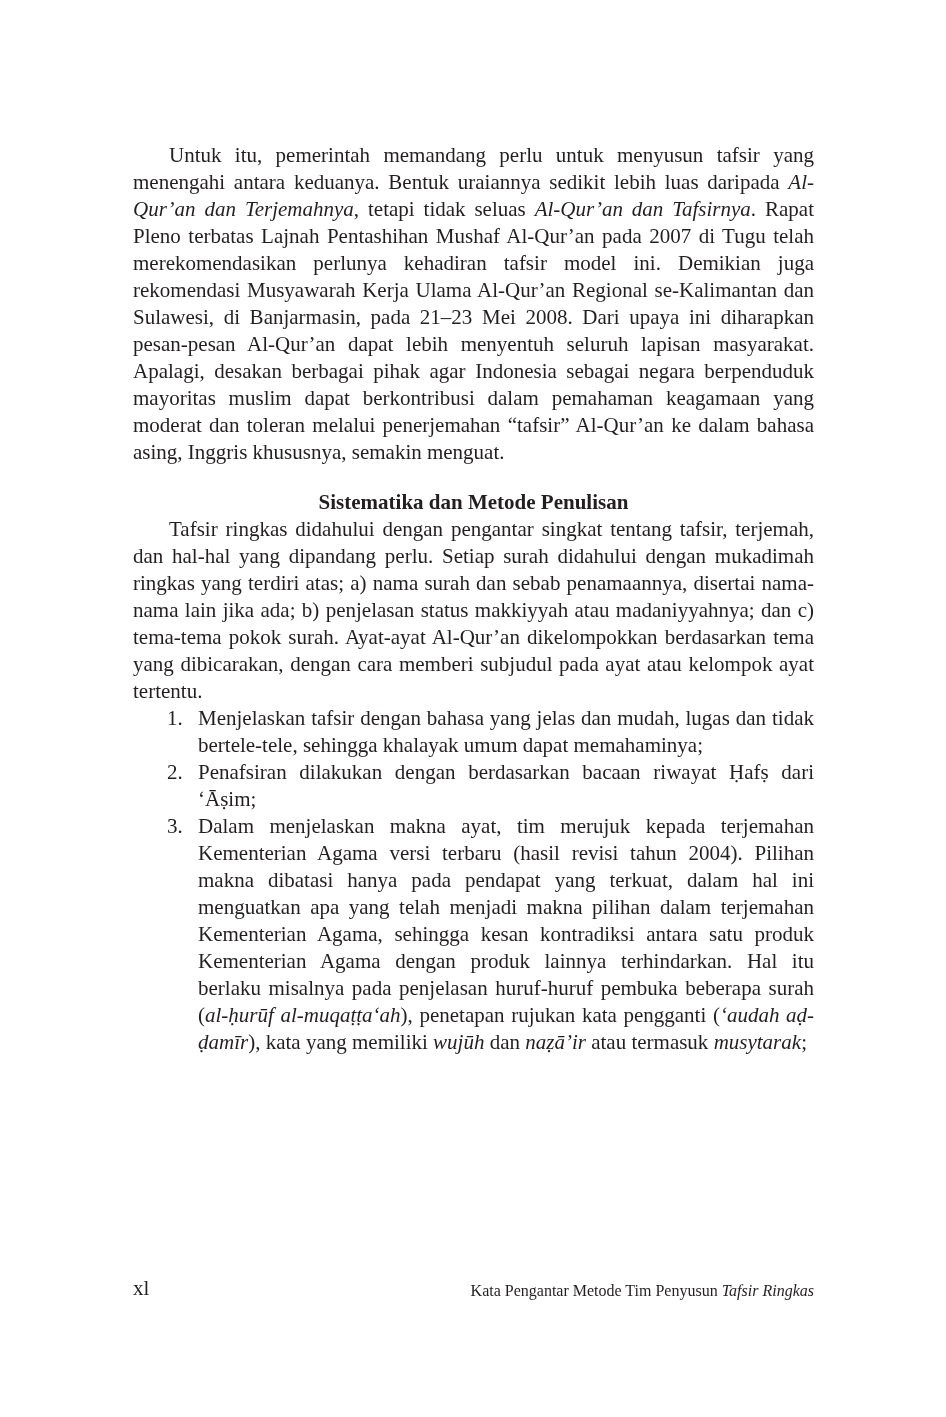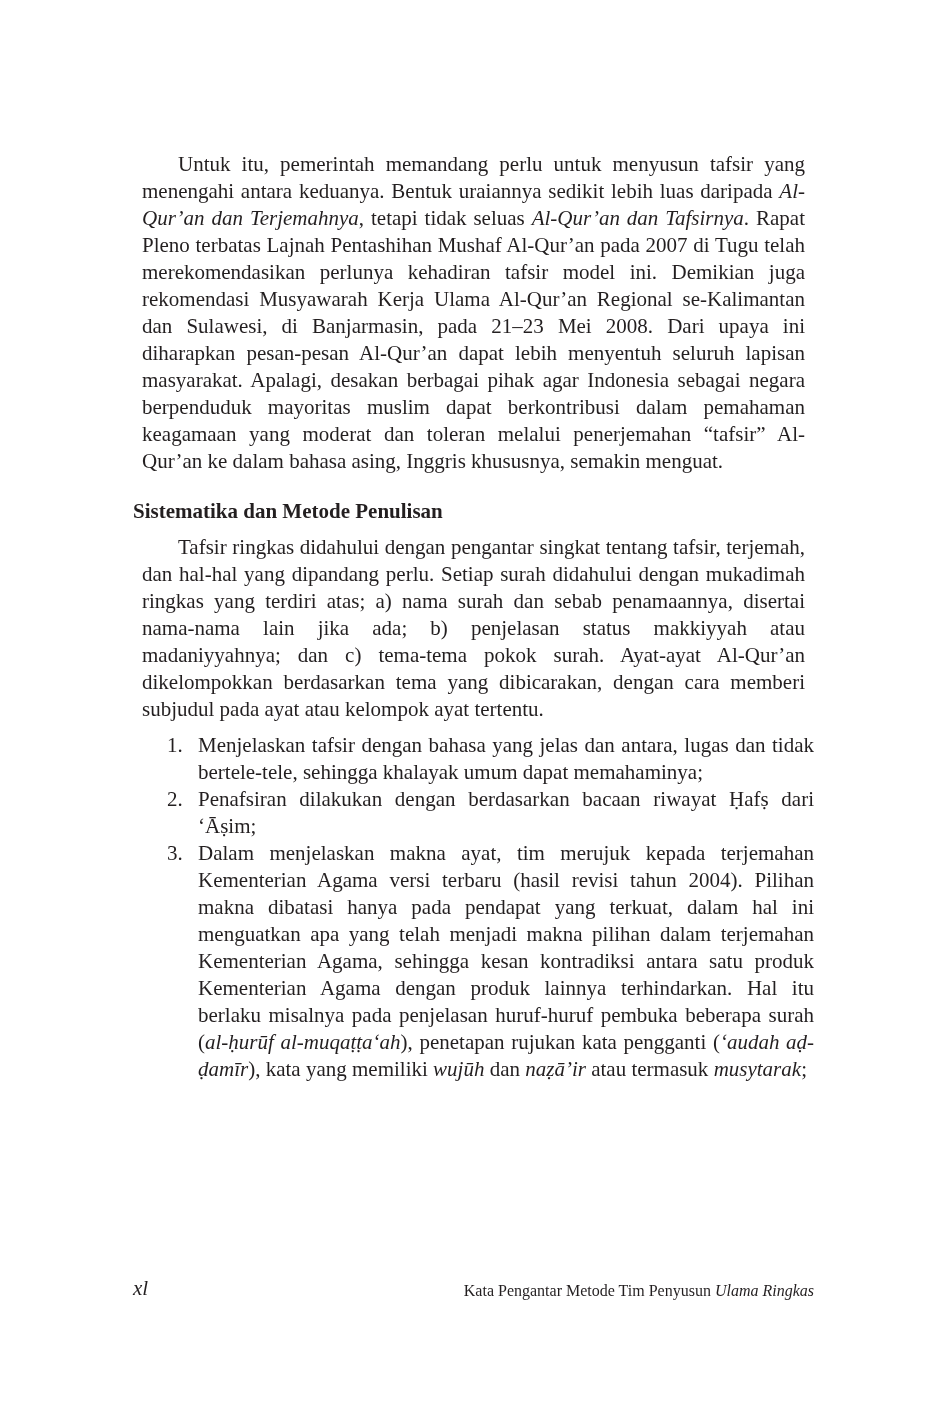--- a/index.html
+++ b/index.html
@@ -1,52 +1,52 @@
 <!DOCTYPE html>
 <html><head>
 <meta charset="utf-8">
 <style>
   html, body { margin: 0; padding: 0; background: #ffffff; }
   body { width: 946px; height: 1417px; position: relative; overflow: hidden;
          font-family: "Liberation Serif", "DejaVu Serif", serif; color: #231f20; }
   .content { position: absolute; left: 133px; top: 142px; width: 681px;
              font-size: 21px; line-height: 27px; }
-  p { margin: 9px; text-align: justify; }
+  p { margin: 0; text-align: justify; }
   p.indent { text-indent: 36px; }
-  h2 { margin: 23px 0 0 0; font-size: 21px; line-height: 27px; font-weight: bold; }
+  h2 { margin: 23px 0 0 0; font-size: 21px; line-height: 27px; font-weight: bold; text-align: center; }
   ol { margin: 0; padding: 0; list-style: none; }
   ol li { position: relative; padding-left: 65px; text-align: justify; }
   ol li .num { position: absolute; left: 34px; top: 0; }
   .footer { position: absolute; top: 1276px; left: 133px; width: 681px; height: 30px; }
-  .folio { position: absolute; left: 0; top: 0; font-size: 21px; font-style: italic; }
+  .folio { position: absolute; left: 0; top: 0; font-size: 21px; }
   .running-head { position: absolute; right: 0; top: 6px; font-size: 16px; }
   i { font-style: italic; }
 </style>
 </head>
 <body>
 
 <div class="content">
   <p class="indent"><span>Untuk itu, pemerintah memandang perlu untuk menyusun tafsir yang menengahi antara keduanya. Bentuk uraiannya sedikit lebih luas daripada </span><i>Al-Qur’an dan Terjemahnya</i><span>, tetapi tidak seluas </span><i>Al-Qur’an dan Tafsirnya</i><span>. Rapat Pleno terbatas Lajnah Pentashihan Mushaf Al-Qur’an pada 2007 di Tugu telah merekomendasikan perlunya kehadiran tafsir model ini. Demikian juga rekomendasi Musyawarah Kerja Ulama Al-Qur’an Regional se-Kalimantan dan Sulawesi, di Banjarmasin, pada 21–23 Mei 2008. Dari upaya ini diharapkan pesan-pesan Al-Qur’an dapat lebih menyentuh seluruh lapisan masyarakat. Apalagi, desakan berbagai pihak agar Indonesia sebagai negara berpenduduk mayoritas muslim dapat berkontribusi dalam pemahaman keagamaan yang moderat dan toleran melalui penerjemahan “tafsir” Al-Qur’an ke dalam bahasa asing, Inggris khususnya, semakin menguat.</span></p>
 
   <h2>Sistematika dan Metode Penulisan</h2>
 
   <p class="indent">Tafsir ringkas didahului dengan pengantar singkat tentang tafsir, terjemah, dan hal-hal yang dipandang perlu. Setiap surah didahului dengan mukadimah ringkas yang terdiri atas; a) nama surah dan sebab penamaannya, disertai nama-nama lain jika ada; b) penjelasan status makkiyyah atau madaniyyahnya; dan c) tema-tema pokok surah. Ayat-ayat Al-Qur’an dikelompokkan berdasarkan tema yang dibicarakan, dengan cara memberi subjudul pada ayat atau kelompok ayat tertentu.</p>
 
   <ol>
     <li>
       <span class="num">1.</span>
-      <span>Menjelaskan tafsir dengan bahasa yang jelas dan antara, lugas dan tidak bertele-tele, sehingga khalayak umum dapat memahaminya;</span>
+      <span>Menjelaskan tafsir dengan bahasa yang jelas dan mudah, lugas dan tidak bertele-tele, sehingga khalayak umum dapat memahaminya;</span>
     </li>
     <li>
       <span class="num">2.</span>
       <span>Penafsiran dilakukan dengan berdasarkan bacaan riwayat Ḥafṣ dari ‘Āṣim;</span>
     </li>
     <li>
       <span class="num">3.</span>
       <span>Dalam menjelaskan makna ayat, tim merujuk kepada terjemahan Kementerian Agama versi terbaru (hasil revisi tahun 2004). Pilihan makna dibatasi hanya pada pendapat yang terkuat, dalam hal ini menguatkan apa yang telah menjadi makna pilihan dalam terjemahan Kementerian Agama, sehingga kesan kontradiksi antara satu produk Kementerian Agama dengan produk lainnya terhindarkan. Hal itu berlaku misalnya pada penjelasan huruf-huruf pembuka beberapa surah (</span><i>al-ḥurūf al-muqaṭṭa‘ah</i><span>), penetapan rujukan kata pengganti (</span><i>‘audah aḍ-ḍamīr</i><span>), kata yang memiliki </span><i>wujūh</i><span> dan </span><i>naẓā’ir</i><span> atau termasuk </span><i>musytarak</i><span>;</span>
     </li>
   </ol>
 </div>
 
 <div class="footer">
   <span class="folio">xl</span>
-  <span class="running-head"><span>Kata Pengantar Metode Tim Penyusun </span><i>Ulama Ringkas</i></span>
+  <span class="running-head"><span>Kata Pengantar Metode Tim Penyusun </span><i>Tafsir Ringkas</i></span>
 </div>
 
 </body></html>

